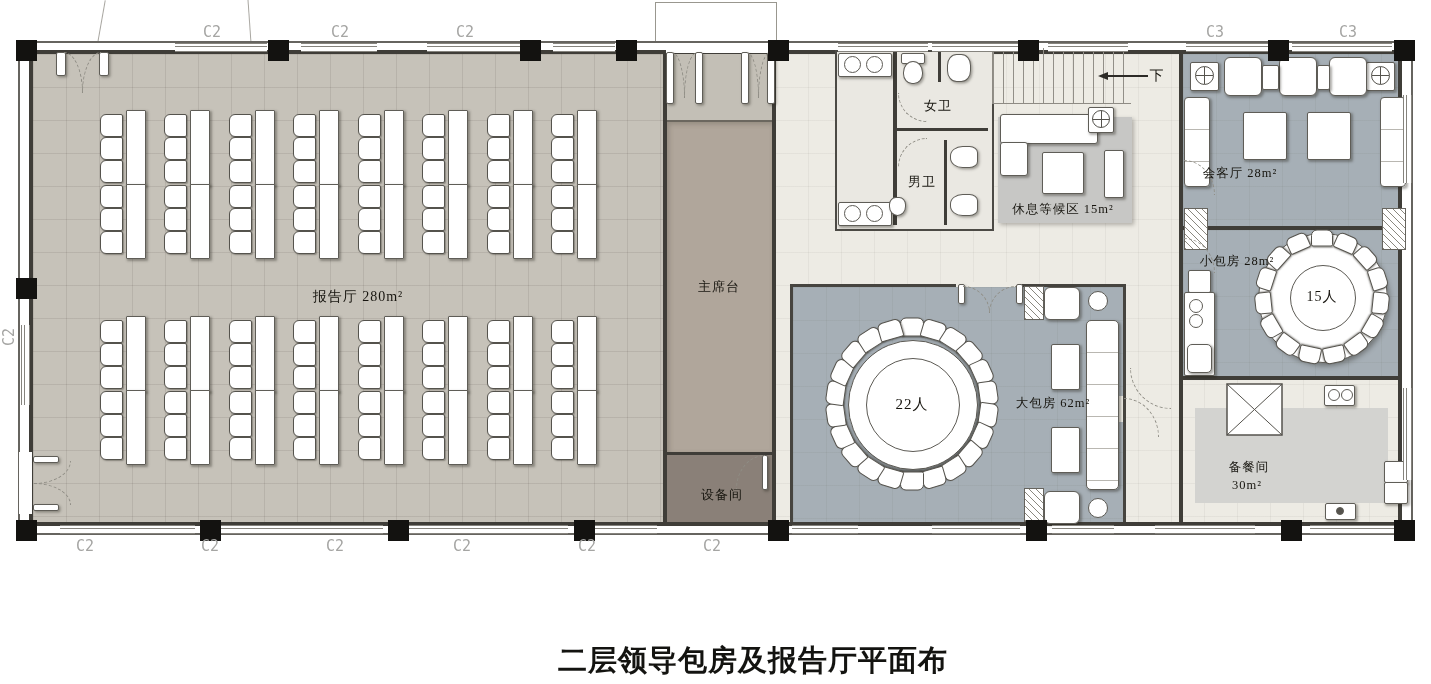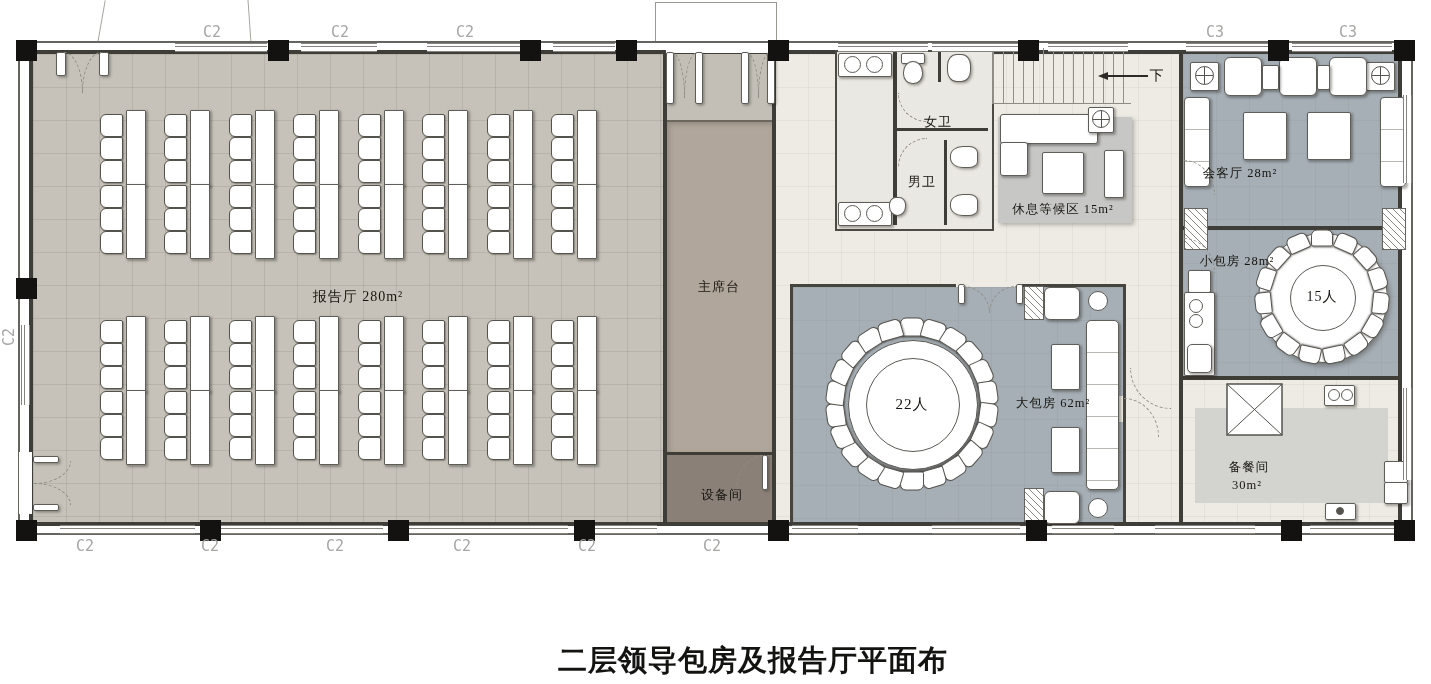--- a/index.html
+++ b/index.html
@@ -235,21 +235,21 @@
   <div class="col" style="left:574px;top:520px;"></div>
   <div class="col" style="left:768px;top:520px;"></div>
   <div class="col" style="left:1026px;top:520px;"></div>
   <div class="col" style="left:1281px;top:520px;"></div>
   <div class="col" style="left:1394px;top:520px;"></div>
   <div class="col" style="left:16px;top:278px;"></div>
 
   <div class="lbl" style="left:358px;top:297px;font-size:14px;">报告厅 280m²</div>
   <div class="lbl" style="left:719px;top:287px;">主席台</div>
   <div class="lbl" style="left:722px;top:495px;">设备间</div>
-  <div class="lbl" style="left:938px;top:122px;">女卫</div>
+  <div class="lbl" style="left:938px;top:106px;">女卫</div>
   <div class="lbl" style="left:922px;top:182px;">男卫</div>
   <div class="lbl" style="left:1063px;top:209px;font-size:12.5px;">休息等候区 15m²</div>
   <div class="lbl" style="left:1240px;top:173px;font-size:12.5px;">会客厅 28m²</div>
   <div class="lbl" style="left:1237px;top:261px;font-size:12.5px;">小包房 28m²</div>
   <div class="lbl" style="left:1322px;top:297px;font-size:14px;">15人</div>
   <div class="lbl" style="left:1053px;top:403px;font-size:12.5px;">大包房 62m²</div>
   <div class="lbl" style="left:912px;top:404px;font-size:15px;">22人</div>
   <div class="lbl" style="left:1249px;top:467px;font-size:12.5px;">备餐间</div>
   <div class="lbl" style="left:1247px;top:485px;font-size:12.5px;">30m²</div>
   <div class="lbl" style="left:1157px;top:76px;font-size:14px;">下</div>

